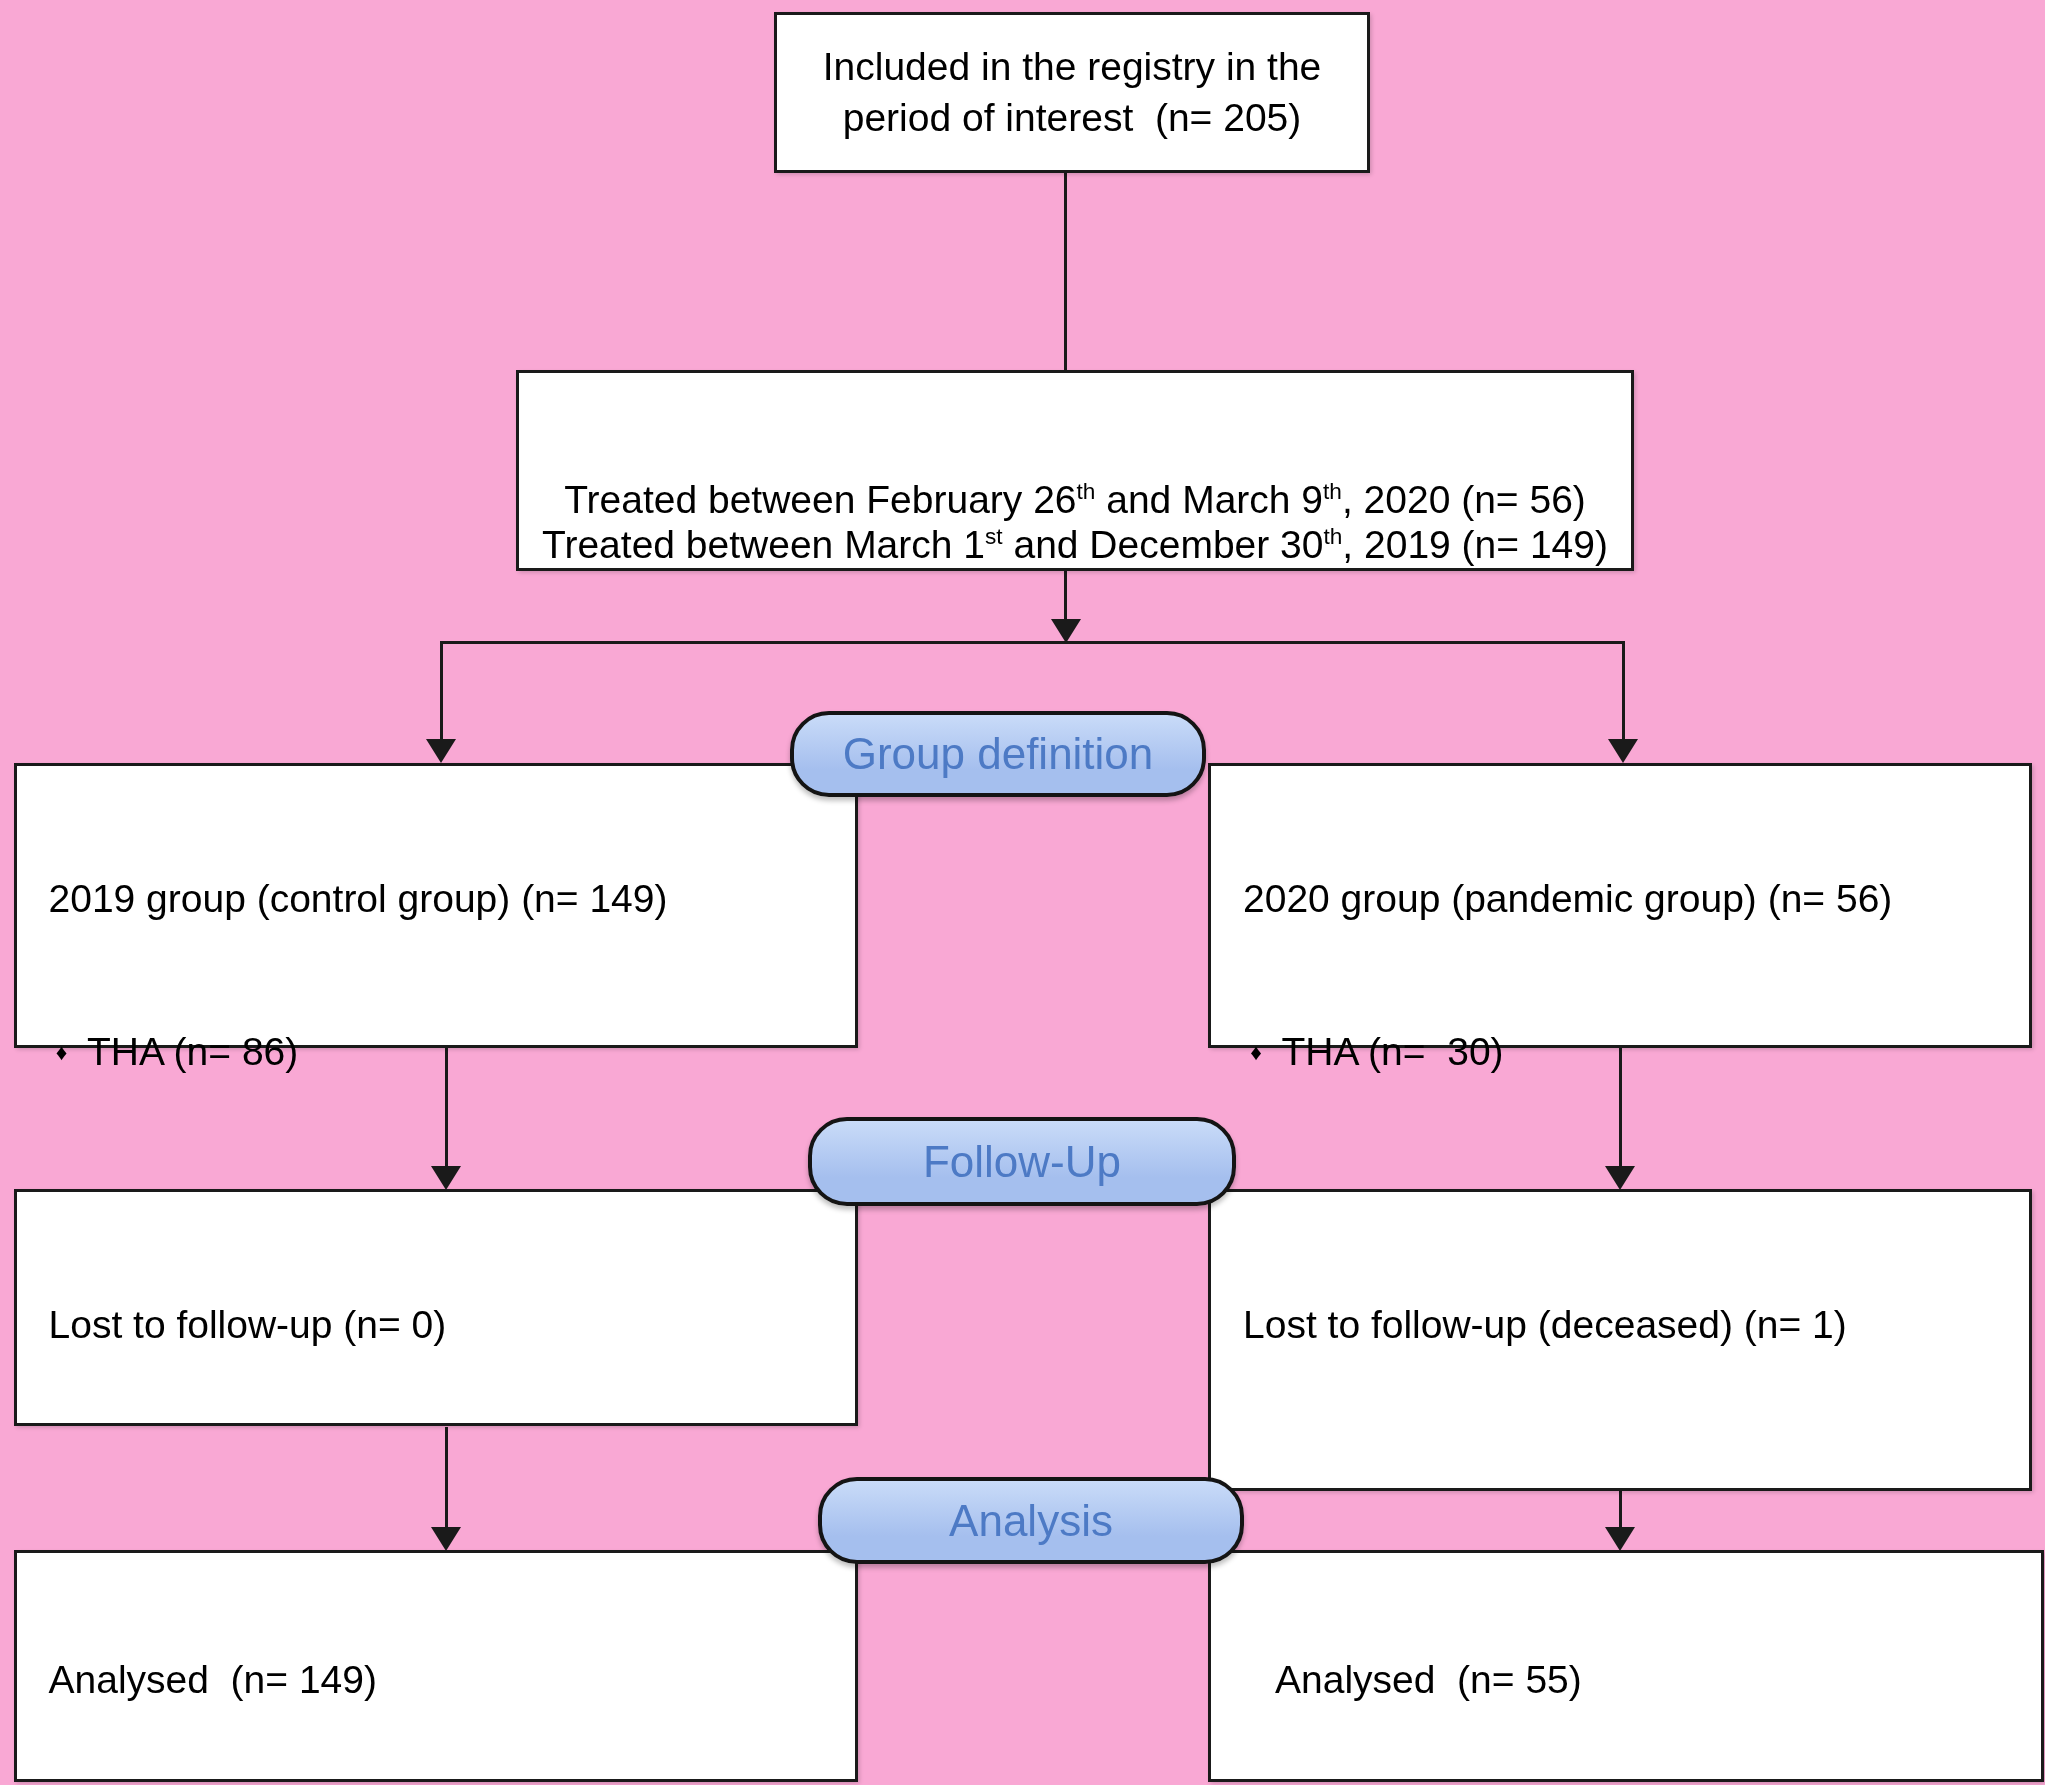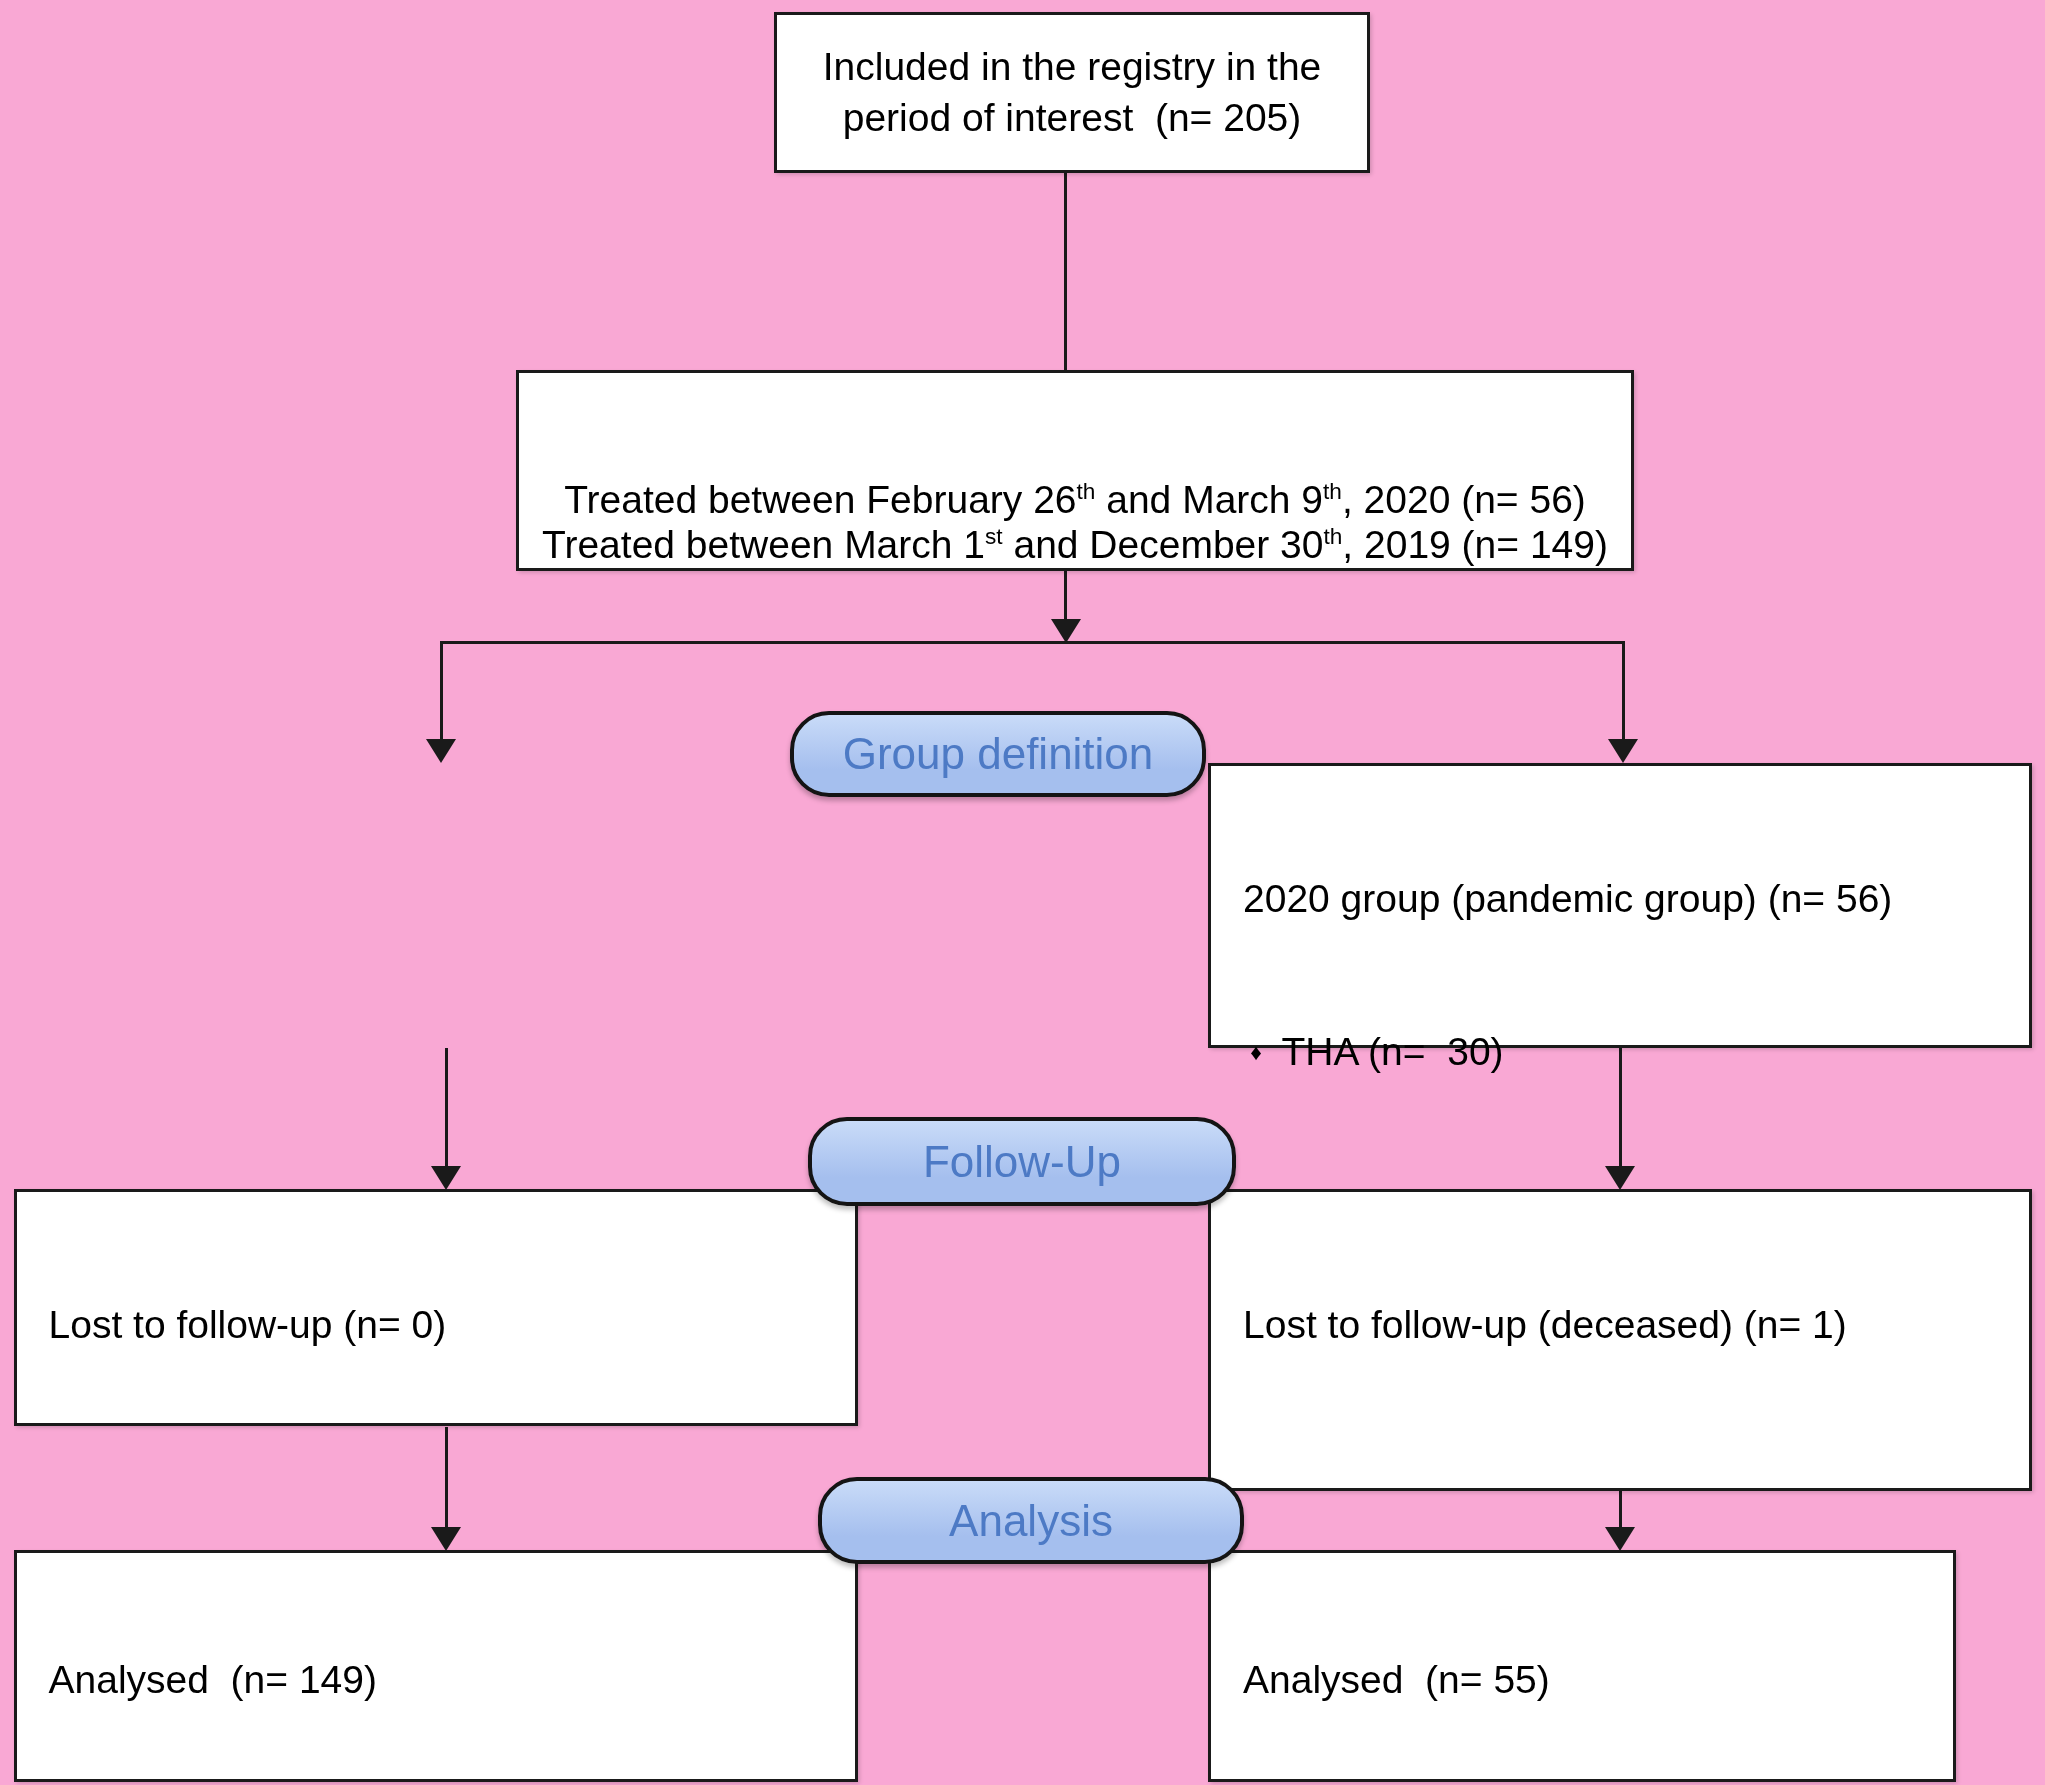--- a/index.html
+++ b/index.html
@@ -80,20 +80,27 @@
     </div>
   </div>
 
   <div class="box" style="left:516px;top:370px;width:1118px;height:201px;">
     <div class="center spread">
       <div><span>Treated between February 26</span><span class="sup">th</span><span> and March 9</span><span class="sup">th</span><span>, 2020 (n= 56)</span></div>
       <div><span>Treated between March 1</span><span class="sup">st</span><span> and December 30</span><span class="sup">th</span><span>, 2019 (n= 149)</span></div>
     </div>
   </div>
 
+  <div class="box" style="left:13.5px;top:763px;width:844px;height:285px;">
+    <div class="content">
+      <div class="title">2019 group (control group) (n= 149)</div>
+      <div class="bullet-line"><span class="diamond">♦</span><span>THA (n= 86)</span></div>
+      <div class="bullet-line"><span class="diamond">♦</span><span>TKA (n= 63)</span></div>
+    </div>
+  </div>
 
   <div class="box" style="left:1208px;top:763px;width:824px;height:285px;">
     <div class="content">
       <div class="title">2020 group (pandemic group) (n= 56)</div>
       <div class="bullet-line"><span class="diamond">♦</span><span>THA (n=  30)</span></div>
       <div class="bullet-line"><span class="diamond">♦</span><span>TKA (n= 26)</span></div>
     </div>
   </div>
 
   <div class="pill" style="left:790px;top:711px;width:416px;height:86px;">
@@ -117,21 +124,21 @@
   </div>
 
   <div class="box tight" style="left:13.5px;top:1550px;width:844px;height:232px;">
     <div class="content" style="padding-top:16px;">
       <div class="title">Analysed  (n= 149)</div>
       
       
     </div>
   </div>
 
-  <div class="box tight" style="left:1208px;top:1550px;width:748px;height:232px;">
+  <div class="box tight" style="left:1208px;top:1550px;width:836px;height:232px;padding-left:32px;">
     <div class="content" style="padding-top:16px;">
       <div class="title">Analysed  (n= 55)</div>
       
       
     </div>
   </div>
 
   <div class="pill" style="left:818px;top:1477px;width:426px;height:87px;">
     <span>Analysis</span>
   </div>

